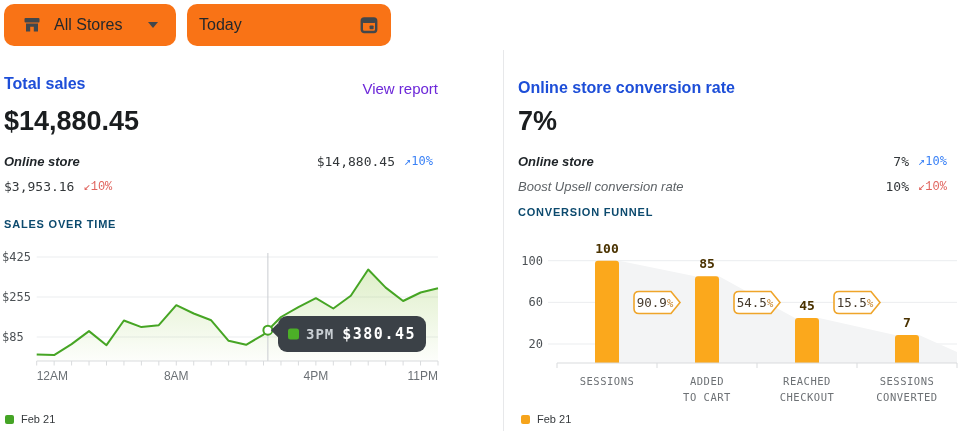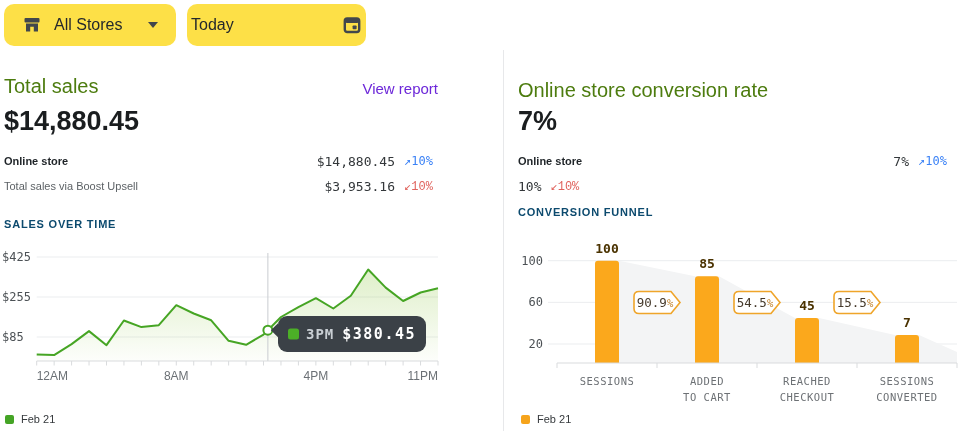--- a/index.html
+++ b/index.html
@@ -1,36 +1,36 @@
 <!DOCTYPE html>
 <html><head>
 <meta charset="utf-8">
 <style>
   * { box-sizing: border-box; margin: 0; padding: 0; }
   html,body { width:960px; height:431px; background:#ffffff; overflow:hidden;
               font-family:"Liberation Sans", sans-serif; position:relative; }
   .abs { position:absolute; }
 
   
-  .pill { position:absolute; top:4px; height:42px; background:#fde047; border-radius:10px;
+  .pill { position:absolute; top:4px; height:42px; background:#f97316; border-radius:10px;
           display:flex; align-items:center; cursor:pointer; }
   .pill-store { left:4px; width:172px; padding:0 18px; }
-  .pill-date  { left:187px; width:179px; padding:0 4px; justify-content:space-between; }
+  .pill-date  { left:187px; width:204px; padding:0 12px; justify-content:space-between; }
   .pill-label { font-size:16px; color:#24282c; margin-left:12px; }
   .pill-date .pill-label { margin-left:0; }
   .caret { width:0; height:0; border-left:5px solid transparent; border-right:5px solid transparent;
            border-top:6px solid #42474c; margin-left:auto; }
 
   
-  .panel-title { position:absolute; font-size:20px; font-weight:normal; color:#4d7c0f; }
+  .panel-title { position:absolute; font-size:16px; font-weight:bold; color:#1d4ed8; }
   .view-report { position:absolute; left:4px; top:80px; width:434px; text-align:right;
                  font-size:15px; color:#6d28d9; text-decoration:none; }
   .big-value   { position:absolute; font-size:27px; font-weight:bold; color:#1a1d1f; }
   .metric-row  { position:absolute; width:434px; height:22px; display:flex; align-items:center; }
-  .m-label     { flex:1; font-size:11px; color:#5d6266; }
+  .m-label     { flex:1; font-size:13px; color:#5d6266;font-style:italic; }
   .m-label.bold{ font-weight:bold; color:#1f2428; }
   .m-value     { font-family:"DejaVu Sans Mono", monospace; font-size:13px; color:#33373a;
                  text-align:right; }
   .m-delta     { width:34px; margin-left:9px; font-family:"DejaVu Sans Mono", monospace;
                  font-size:12px; text-align:left; white-space:nowrap; }
   .m-delta[data-dir="up"]   { color:#3b82f6; }
   .m-delta[data-dir="down"] { color:#e0635d;font-family:Liberation Mono, monospace; }
   .section-title { position:absolute; font-size:11px; font-weight:bold; color:#0c4a6e;
                    letter-spacing:0.8px; }
   .divider { position:absolute; left:503px; top:50px; width:1px; height:381px; background:#e7e8ea; }
@@ -75,21 +75,20 @@
 <div class="panel-title" style="left:4px; top:75px;">Total sales</div>
 <a href="#" class="view-report">View report</a>
 <div class="big-value" style="left:4px; top:106px;">$14,880.45</div>
 
 <div class="metric-row" style="left:4px; top:150px;">
   <span class="m-label bold">Online store</span>
   <span class="m-value">$14,880.45</span>
   <span class="m-delta" data-dir="up"><span>↗</span><span>10%</span></span>
 </div>
 <div class="metric-row" style="left:4px; top:175px;">
-  <span class="m-label">Total sales via Boost Upsell</span>
   <span class="m-value">$3,953.16</span>
   <span class="m-delta" data-dir="down"><span>↙</span><span>10%</span></span>
 </div>
 
 <div class="section-title" style="left:4px; top:218px;">SALES OVER TIME</div>
 
 <svg id="sales-chart" class="abs" style="left:0; top:245px;" width="445" height="150" viewBox="0 0 445 150">
     <defs>
       <linearGradient id="gfill" x1="0" y1="0" x2="0" y2="1">
         <stop offset="0" stop-color="#8cc63f" stop-opacity="0.28"></stop>
@@ -149,20 +148,21 @@
 
 <div class="panel-title" style="left:518px; top:79px;">Online store conversion rate</div>
 <div class="big-value" style="left:518px; top:106px;">7%</div>
 
 <div class="metric-row" style="left:518px; top:150px;">
   <span class="m-label bold">Online store</span>
   <span class="m-value">7%</span>
   <span class="m-delta" data-dir="up"><span>↗</span><span>10%</span></span>
 </div>
 <div class="metric-row" style="left:518px; top:175px;">
+  <span class="m-label">Boost Upsell conversion rate</span>
   <span class="m-value">10%</span>
   <span class="m-delta" data-dir="down"><span>↙</span><span>10%</span></span>
 </div>
 
 <div class="section-title" style="left:518px; top:206px;">CONVERSION FUNNEL</div>
 
 <svg id="funnel-chart" class="abs" style="left:510px; top:240px;" width="450" height="168" viewBox="0 0 450 168">
     <line x1="38" y1="20.7" x2="447" y2="20.7" stroke="#ebedef" stroke-width="1"></line>
     <text x="33" y="24.7" class="ytick" text-anchor="end">100</text>
     <line x1="38" y1="62.349999999999994" x2="447" y2="62.349999999999994" stroke="#ebedef" stroke-width="1"></line>

